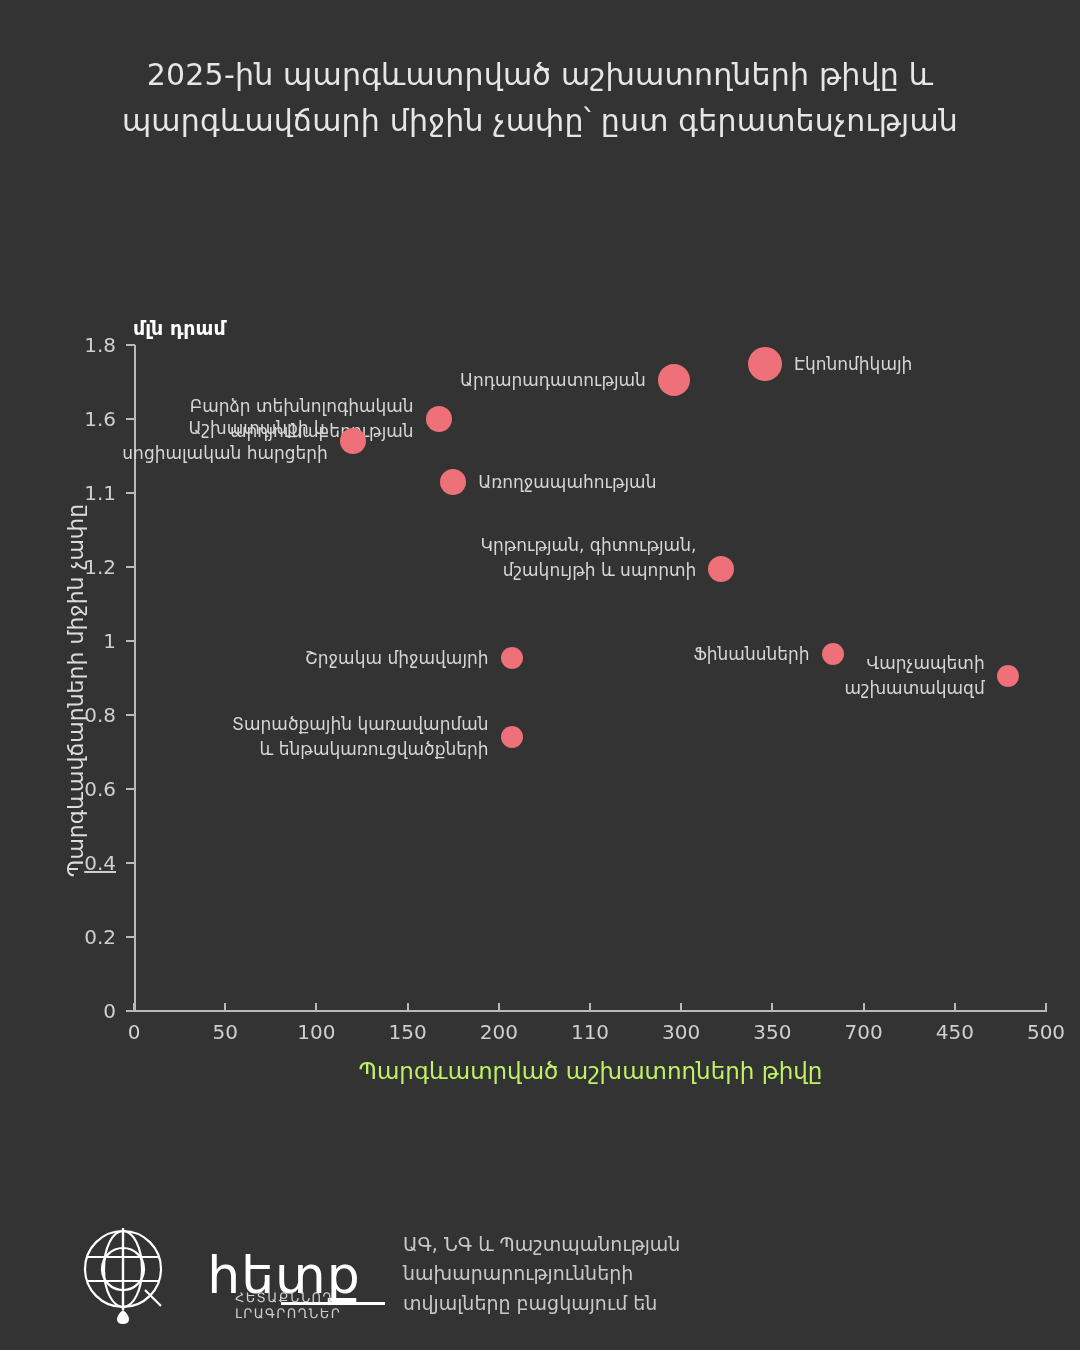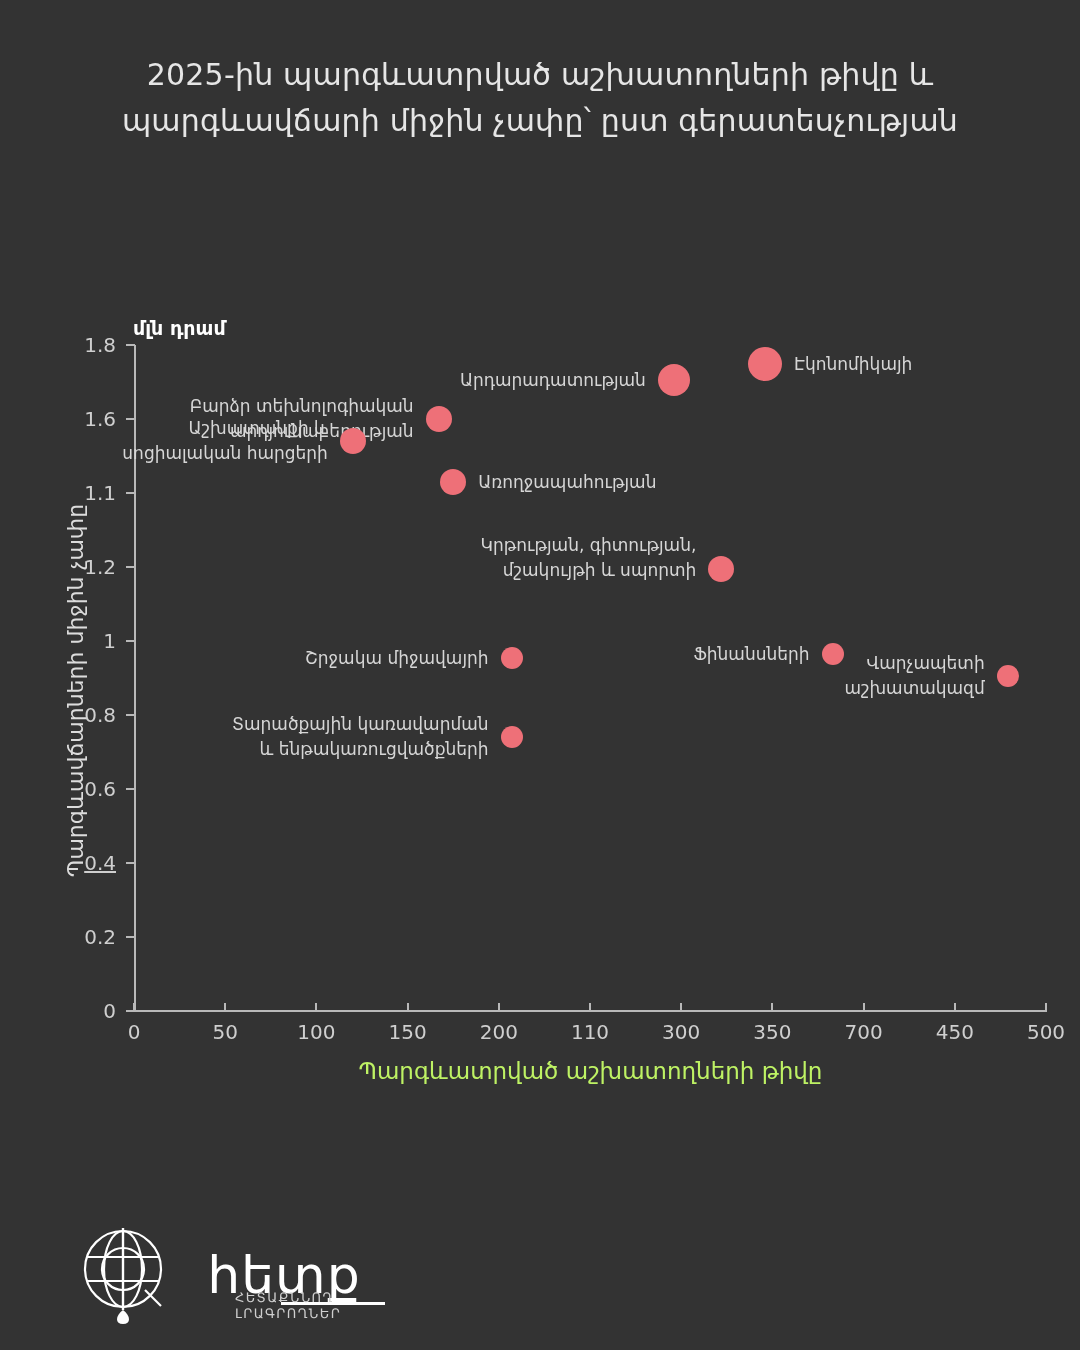--- a/index.html
+++ b/index.html
@@ -270,13 +270,16 @@
         <path d="M70 66 L86 82" stroke="#ffffff" stroke-width="2.2"></path>
       </svg>
     </span>
     <span id="logo-wordmark">
       <span id="logo-text">հետք</span>
       <span id="logo-underline"></span>
     </span>
     <span id="logo-tagline">ՀԵՏԱՔՆՆՈՂ ԼՐԱԳՐՈՂՆԵՐ</span>
   </div>
 
+  <div class="footer-col" id="footer-note">ԱԳ, ՆԳ և Պաշտպանության
+նախարարությունների
+տվյալները բացկայում են</div>
 </div>
 
 </body></html>

